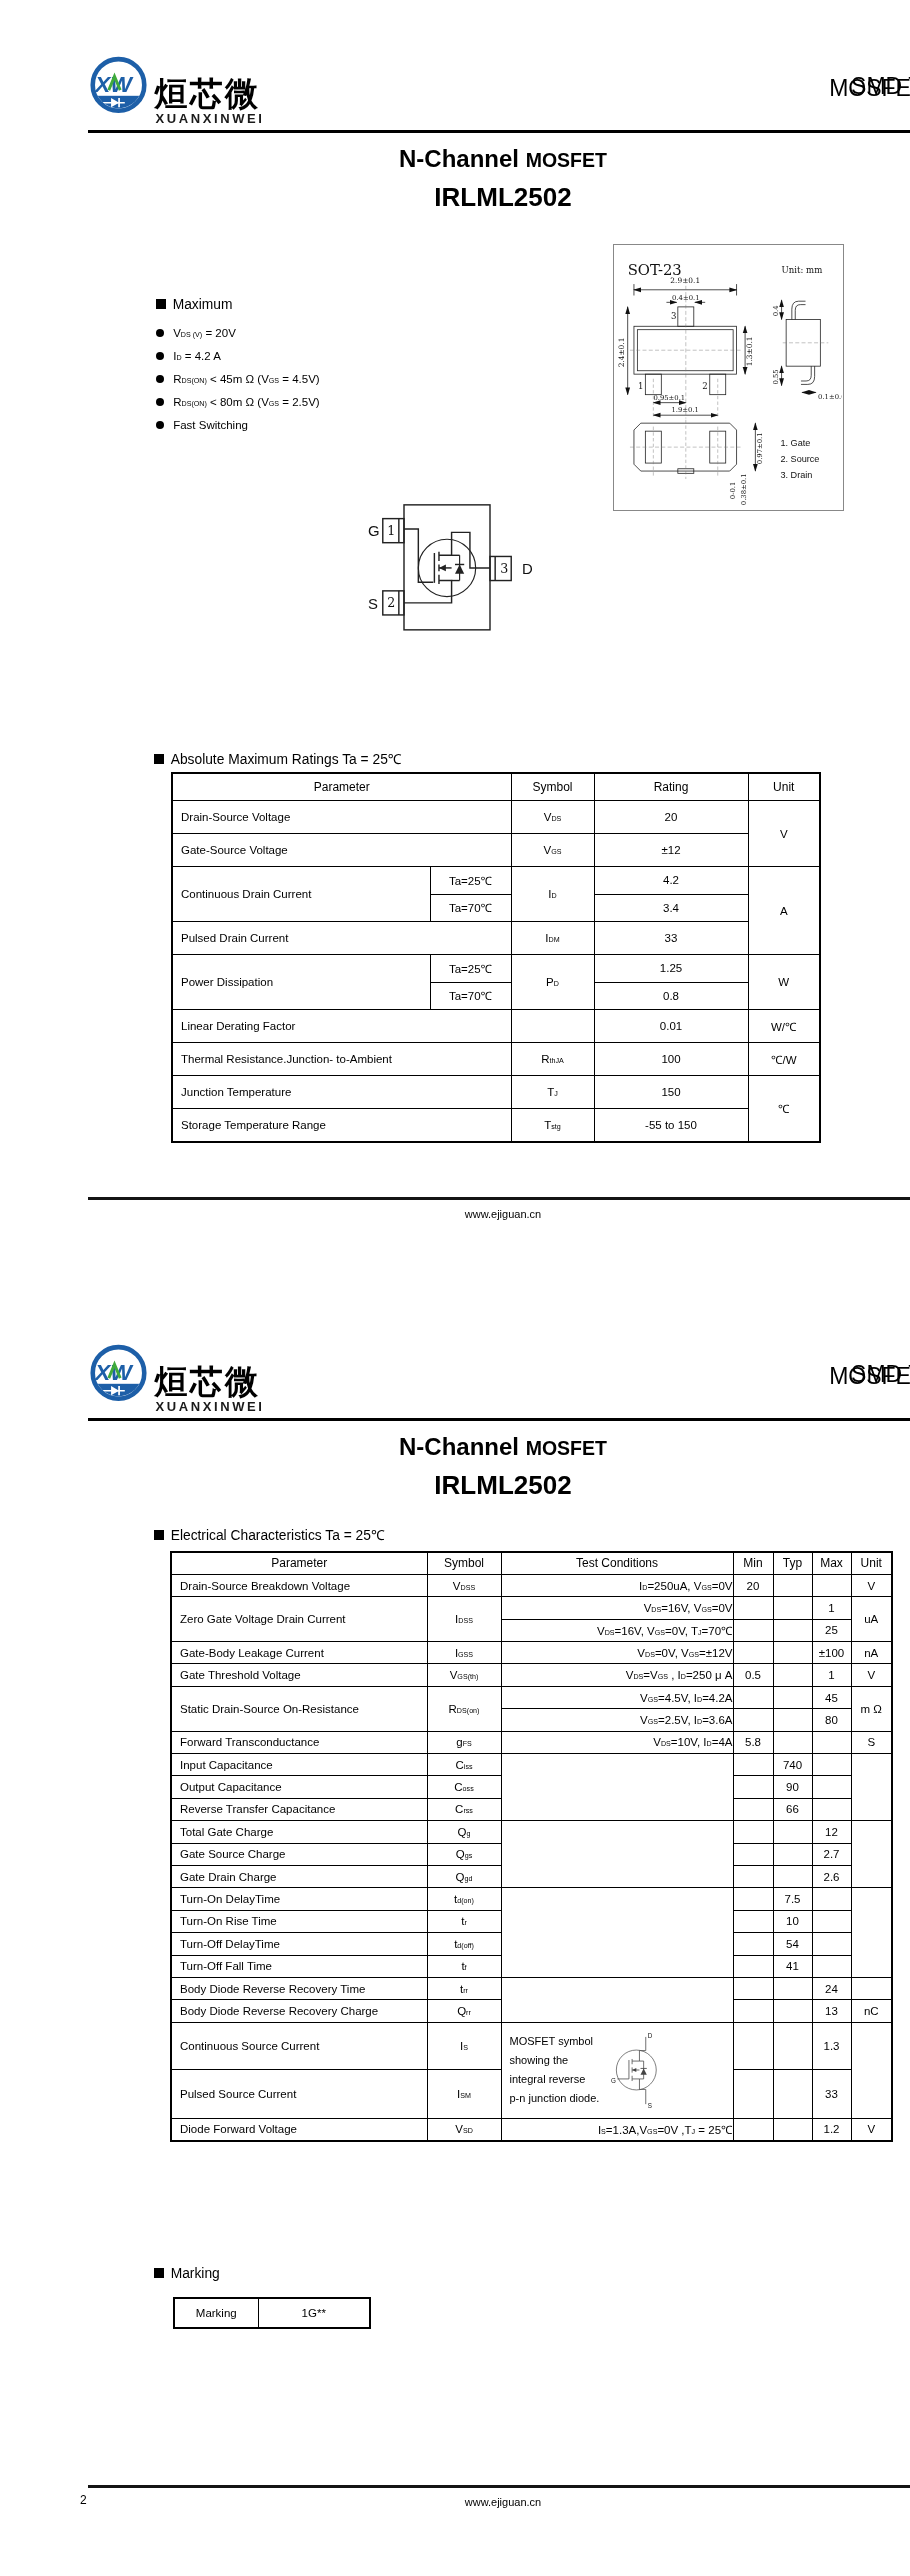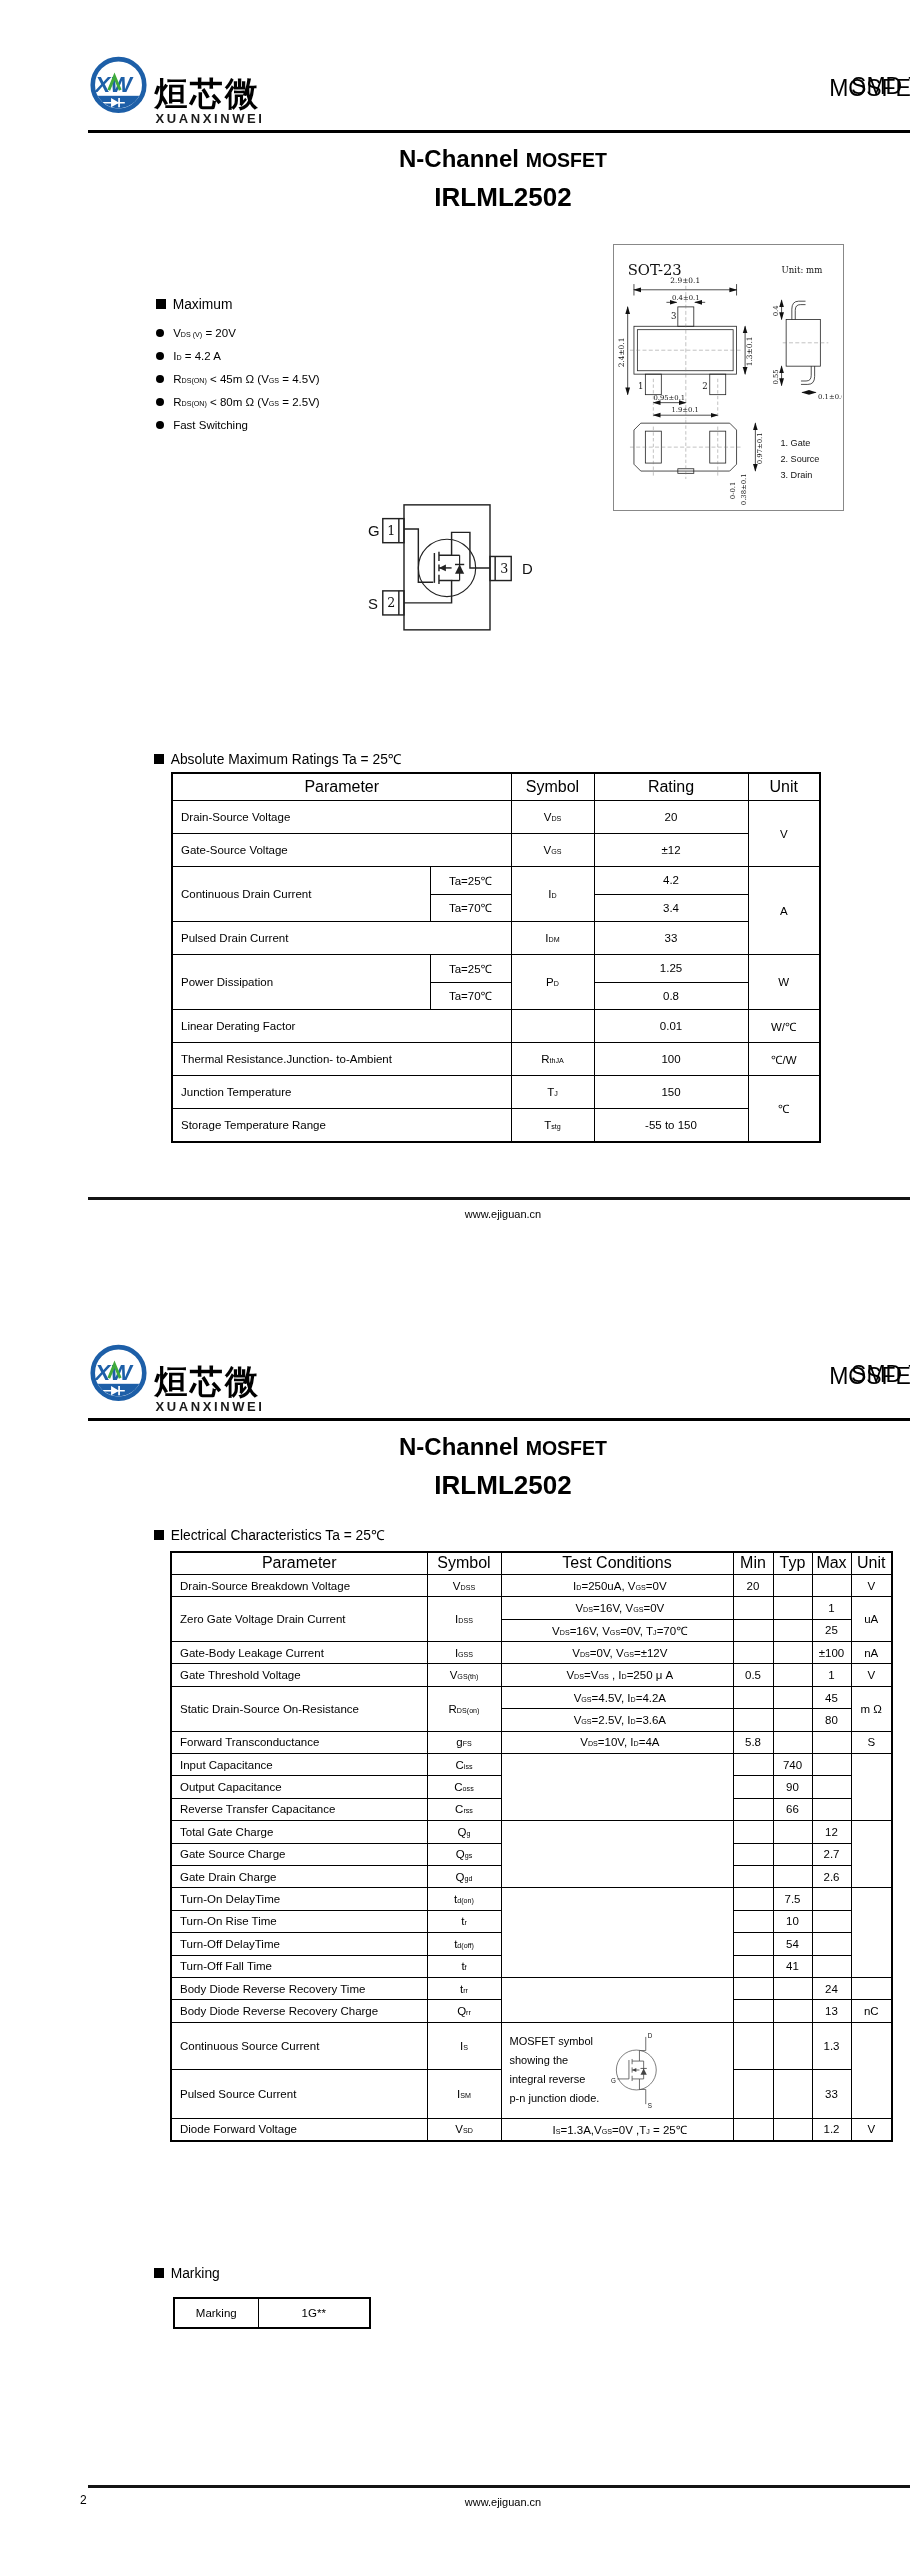--- a/index.html
+++ b/index.html
@@ -25,23 +25,23 @@
   .features { position:absolute; left:108px; top:297px; }
   .feat-items { margin-top:12.6px; }
   .feat-item { font-size:11.5px; height:23px; line-height:16px; }
   .dot { display:inline-block; width:8px; height:8px; border-radius:50%; background:#000; margin-right:9.2px; }
   
   .pkg { position:absolute; left:565px; top:244px; width:229px; height:265px; border:0.6px solid #888; background:#fff; }
   .pinout { position:absolute; left:313px; top:500px; width:172px; height:137px; }
   
   table.dtable { border-collapse:collapse; table-layout:fixed; border:2.3px solid #000; }
   .dtable td, .dtable th { border:1.7px solid #000; font-weight:400; text-align:center; padding:0; font-size:11.5px; overflow:hidden; }
-  .dtable th { font-size:16px; }
+  .dtable th { font-size:12px; }
   .dtable td.pl { text-align:left; padding-left:8px; }
-  .dtable td.cl { text-align:center; padding-left:5.7px; }
+  .dtable td.cl { text-align:right; padding-left:5.7px; }
   .abs-table  { position:absolute; left:123px; top:772px; }
   .elec-head  { left:106px; top:237px; }
   .elec-table { position:absolute; left:122px; top:263px; }
   .elec-table td { font-size:11.5px; }
   tr.r48{height:27.5px} tr.r58{height:33px} tr.r39{height:22.4px} tr.r40{height:23px} tr.r82{height:47px} tr.r86{height:49px}
   .note-flex { display:flex; align-items:center; gap:10px; padding-left:8px; }
   .note-text { font-size:11px; line-height:1.75; text-align:left; }
   
   .mark-head { left:106px; top:978px; }
   .mark-table { position:absolute; left:125px; top:1009px; }

